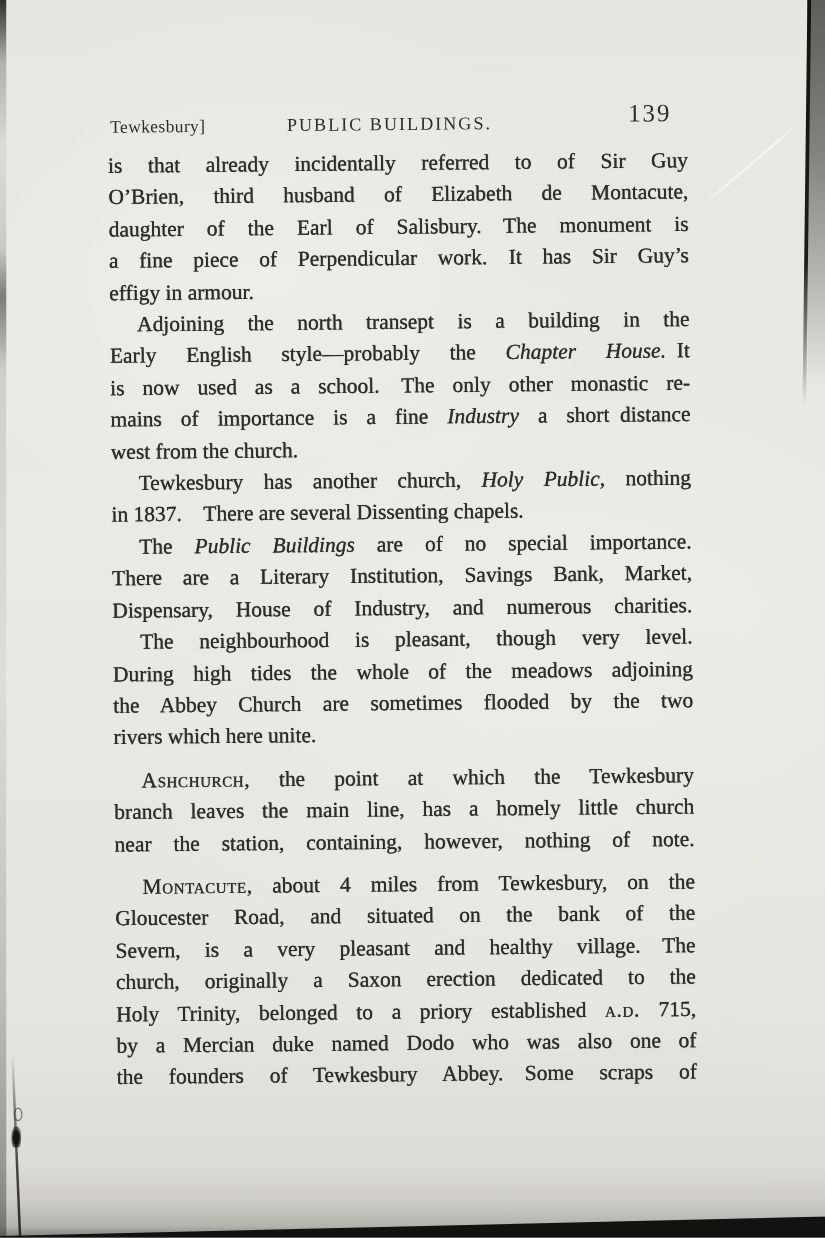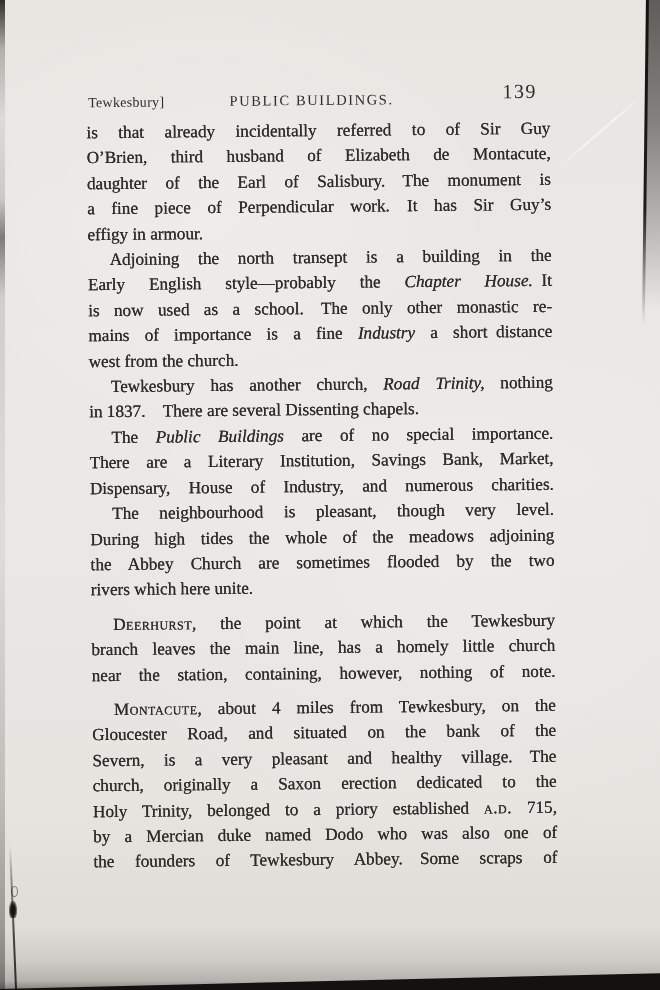--- a/index.html
+++ b/index.html
@@ -110,36 +110,36 @@
           <div class="line end"><span>effigy in armour.</span></div>
         </div>
         <div class="paragraph">
           <div class="line indent"><span>Adjoining the north transept is a building in the</span></div>
           <div class="line"><span>Early English style—probably the </span><span class="it">Chapter House.</span><span> It</span></div>
           <div class="line"><span>is now used as a school.  The only other monastic re-</span></div>
           <div class="line"><span>mains of importance is a fine </span><span class="it">Industry</span><span> a short distance</span></div>
           <div class="line end"><span>west from the church.</span></div>
         </div>
         <div class="paragraph">
-          <div class="line indent"><span>Tewkesbury has another church, </span><span class="it">Road Trinity,</span><span> nothing</span></div>
+          <div class="line indent"><span>Tewkesbury has another church, </span><span class="it">Holy Public,</span><span> nothing</span></div>
           <div class="line end"><span>in 1837.  There are several Dissenting chapels.</span></div>
         </div>
         <div class="paragraph">
           <div class="line indent"><span>The </span><span class="it">Public Buildings</span><span> are of no special importance.</span></div>
           <div class="line"><span>There are a Literary Institution, Savings Bank, Market,</span></div>
           <div class="line"><span>Dispensary, House of Industry, and numerous charities.</span></div>
         </div>
         <div class="paragraph">
           <div class="line indent"><span>The neighbourhood is pleasant, though very level.</span></div>
           <div class="line"><span>During high tides the whole of the meadows adjoining</span></div>
           <div class="line"><span>the Abbey Church are sometimes flooded by the two</span></div>
           <div class="line end"><span>rivers which here unite.</span></div>
         </div>
         <div class="paragraph section-gap">
-          <div class="line indent"><span class="sc">Deerhurst</span><span>, the point at which the Tewkesbury</span></div>
+          <div class="line indent"><span class="sc">Ashchurch</span><span>, the point at which the Tewkesbury</span></div>
           <div class="line"><span>branch leaves the main line, has a homely little church</span></div>
           <div class="line"><span>near the station, containing, however, nothing of note.</span></div>
         </div>
         <div class="paragraph section-gap">
           <div class="line indent"><span class="sc">Montacute</span><span>, about 4 miles from Tewkesbury, on the</span></div>
           <div class="line"><span>Gloucester Road, and situated on the bank of the</span></div>
           <div class="line"><span>Severn, is a very pleasant and healthy village.  The</span></div>
           <div class="line"><span>church, originally a Saxon erection dedicated to the</span></div>
           <div class="line"><span>Holy Trinity, belonged to a priory established </span><span class="sc">a.d.</span><span> 715,</span></div>
           <div class="line"><span>by a Mercian duke named Dodo who was also one of</span></div>

